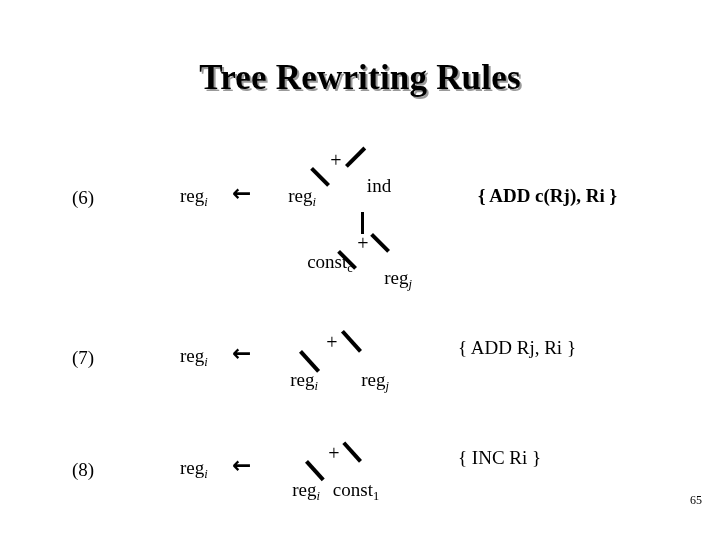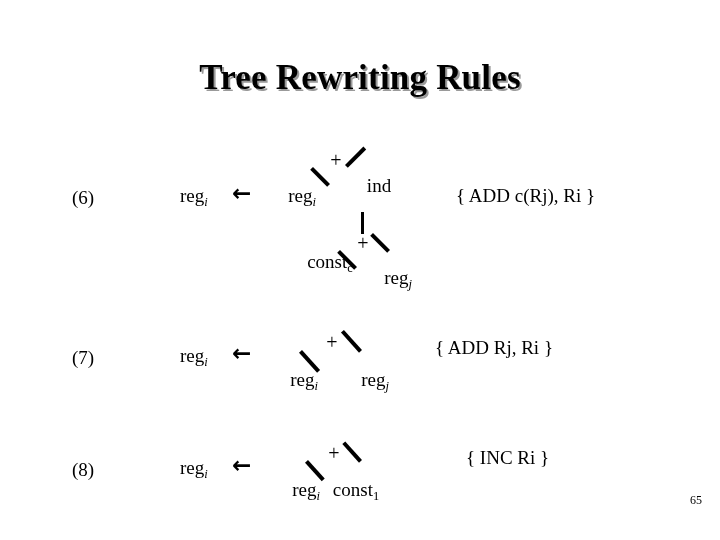--- a/index.html
+++ b/index.html
@@ -156,21 +156,21 @@
       <div class="edge" style="left:390px; top:250px; width:24px; height:4px; transform:rotate(45deg) scaleX(-1); transform-origin:0 0;"></div>
 
       <div class="node" style="left:330px; top:252px;">
         <span>const</span><sub>c</sub>
       </div>
       <div class="node" style="left:398px; top:268px;">
         <span>reg</span><sub class="it">j</sub>
       </div>
     </div>
 
-    <span class="action" style="left:456px; top:186px;">{ ADD  c(Rj), Ri }</span>
+    <span class="action" style="left:478px; top:186px;font-weight:bold;">{ ADD  c(Rj), Ri }</span>
   </div>
 
   <div class="rule-row" style="top:0;">
 
     <span class="rule-num" style="left:72px; top:348px;">(7)</span>
 
     <span class="lhs" style="left:180px; top:346px;">
       <span>reg</span><sub class="it">i</sub>
     </span>
 
@@ -184,21 +184,21 @@
         <span>+</span>
       </div>
       <div class="node" style="left:304px; top:370px;">
         <span>reg</span><sub class="it">i</sub>
       </div>
       <div class="node" style="left:375px; top:370px;">
         <span>reg</span><sub class="it">j</sub>
       </div>
     </div>
 
-    <span class="action" style="left:435px; top:338px;text-align:right;">{ ADD  Rj, Ri }</span>
+    <span class="action" style="left:458px; top:338px;text-align:right;">{ ADD  Rj, Ri }</span>
   </div>
 
   <div class="rule-row" style="top:0;">
 
     <span class="rule-num" style="left:72px; top:460px;">(8)</span>
 
     <span class="lhs" style="left:180px; top:458px;">
       <span>reg</span><sub class="it">i</sub>
     </span>
 
@@ -212,18 +212,18 @@
         <span>+</span>
       </div>
       <div class="node" style="left:306px; top:480px;">
         <span>reg</span><sub class="it">i</sub>
       </div>
       <div class="node" style="left:356px; top:480px;">
         <span>const</span><sub>1</sub>
       </div>
     </div>
 
-    <span class="action" style="left:458px; top:448px;margin-left:8px;">{ INC  Ri }</span>
+    <span class="action" style="left:458px; top:448px;">{ INC  Ri }</span>
   </div>
 
   <div class="page-num">65</div>
 
 </div>
 
 </body></html>

